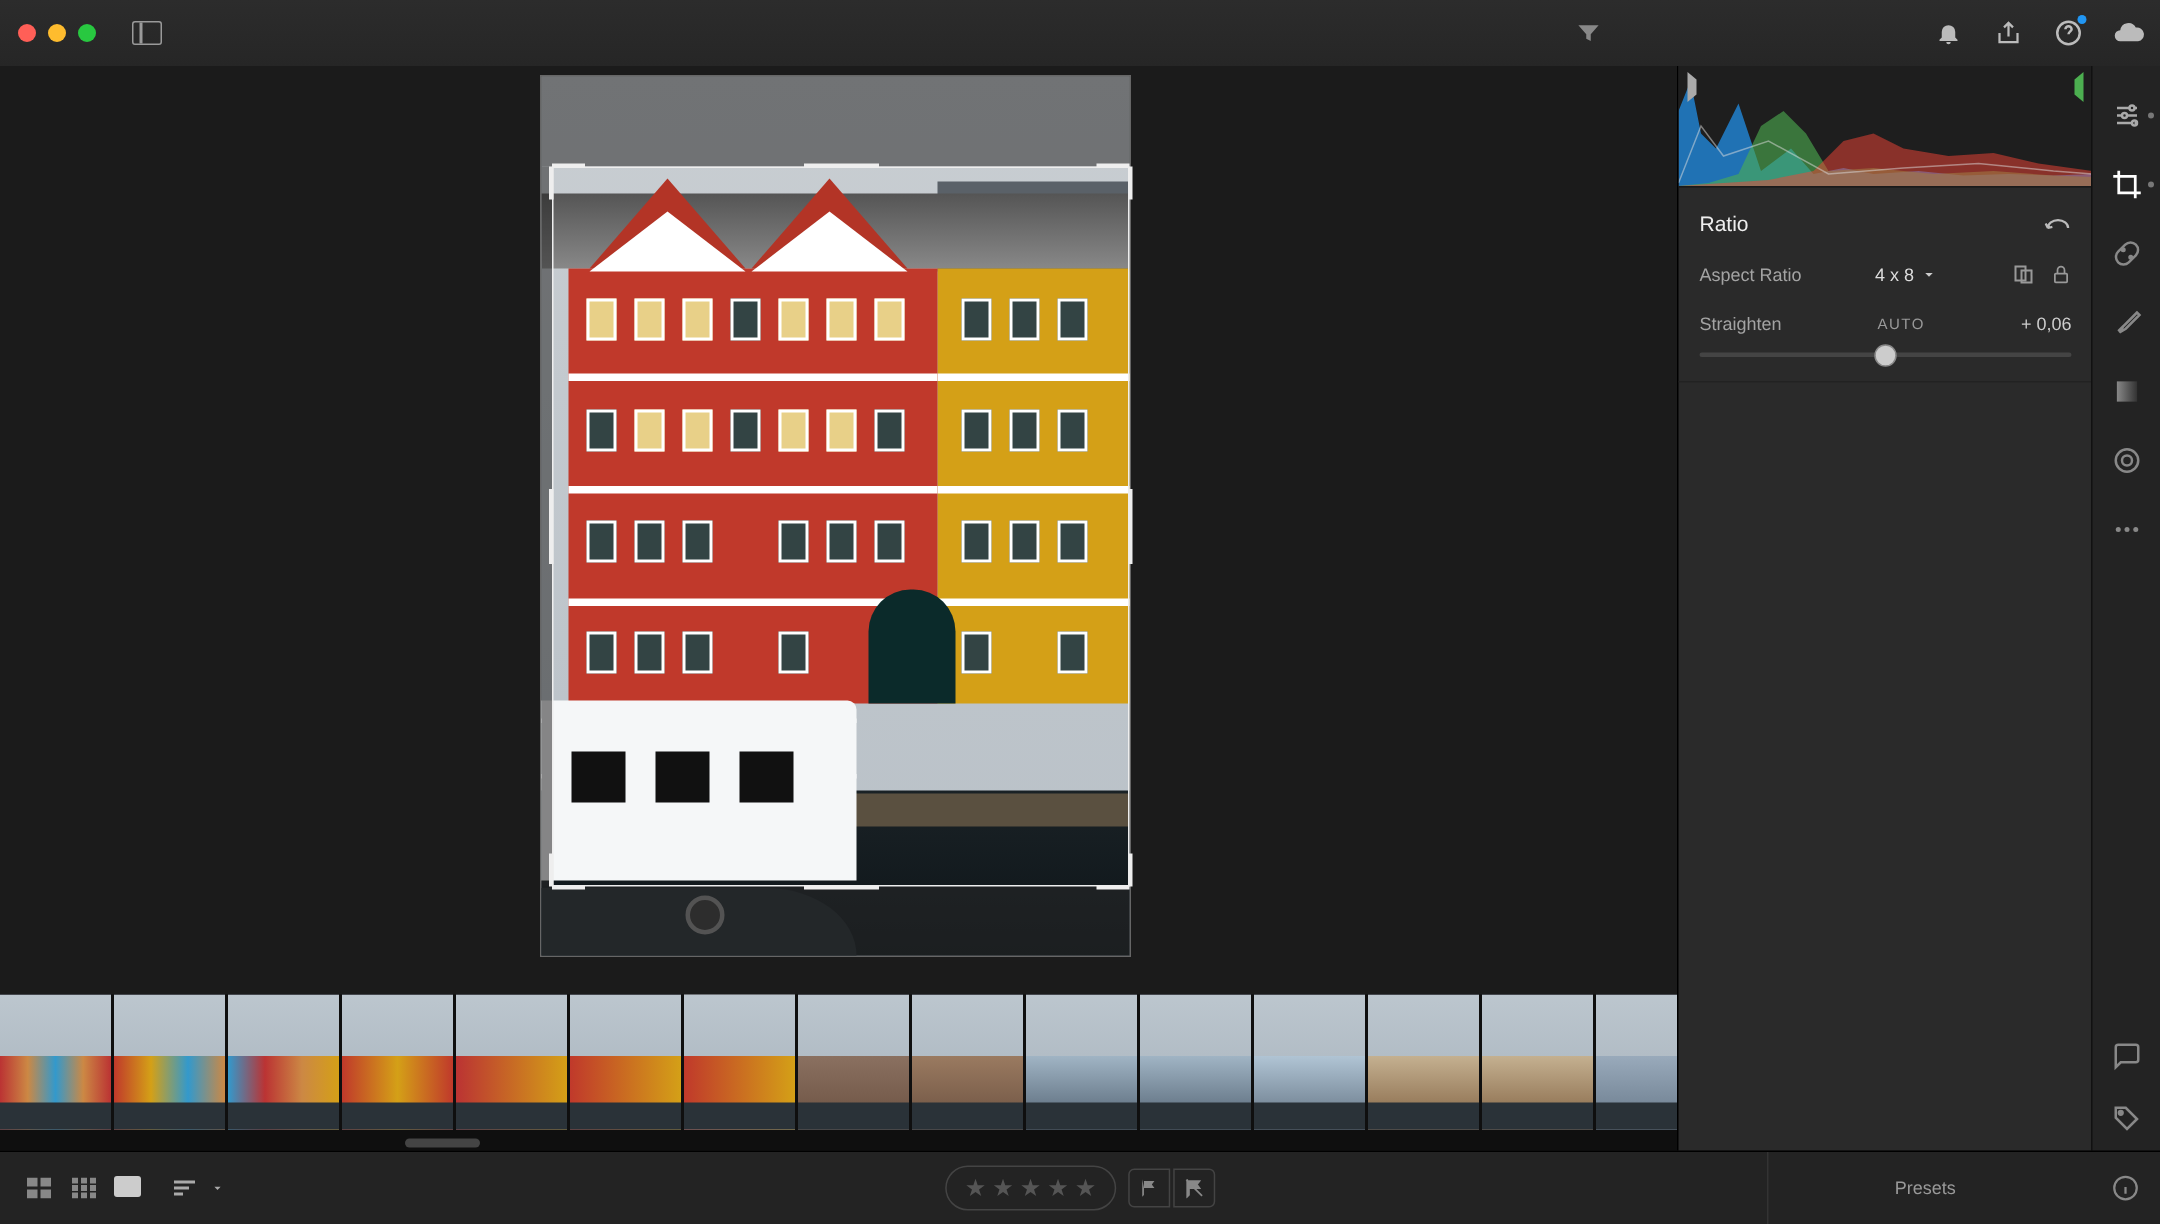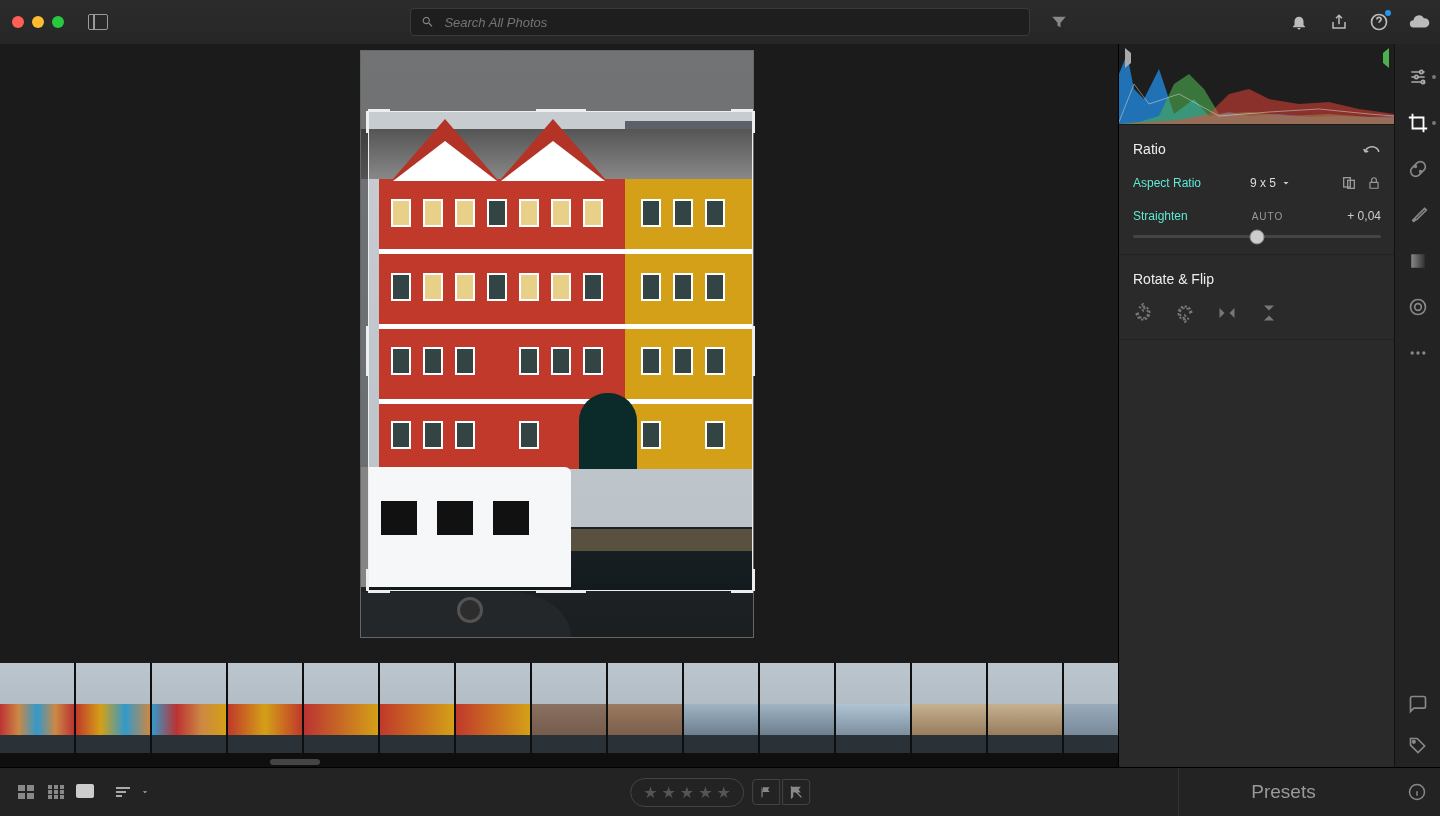--- a/index.html
+++ b/index.html
@@ -36,41 +36,41 @@
   .h-corner-v{width:3px;height:22px;}
   .h-side{width:50px;height:3px;}
   .h-side-v{width:3px;height:50px;}
   .histogram{height:80px;background:#1e1e1e;position:relative;border-bottom:1px solid #1a1a1a;overflow:hidden;}
   .clip{position:absolute;top:4px;width:10px;height:10px;}
   .clip-l{left:6px;border-left:6px solid #aaa;border-top:5px solid transparent;border-bottom:5px solid transparent;}
   .clip-r{right:6px;border-right:6px solid #4caf50;border-top:5px solid transparent;border-bottom:5px solid transparent;}
   .section{padding:16px 14px;border-bottom:1px solid #222;}
   .section-header{display:flex;align-items:center;justify-content:space-between;color:#eee;font-size:14px;font-weight:500;}
   .row{display:flex;align-items:center;justify-content:space-between;font-size:12px;color:#999;margin-top:18px;}
-  .row .label{color:#5eead4;}
+  .row .label{color:#a3a3a3;}
   .dd{color:#ddd;display:flex;align-items:center;gap:4px;}
   .slider-track{height:3px;background:#444;border-radius:2px;margin-top:12px;position:relative;}
   .slider-thumb{position:absolute;left:50%;top:50%;transform:translate(-50%,-50%);width:13px;height:13px;border-radius:50%;background:#ccc;border:1px solid #888;}
   .rf-icons{display:flex;gap:22px;margin-top:16px;color:#666;}
   .right-rail{position:absolute;top:44px;right:0;bottom:48px;width:45px;background:#232323;border-left:1px solid #111;display:flex;flex-direction:column;align-items:center;padding-top:10px;gap:0;}
   .rail-icon{width:45px;height:46px;display:flex;align-items:center;justify-content:center;color:#888;position:relative;}
   .rail-icon.active{color:#fff;}
   .rail-icon.edge-dot::after{content:"";position:absolute;right:4px;top:50%;transform:translateY(-50%);width:4px;height:4px;border-radius:50%;background:#777;}
   .rail-lower{position:absolute;bottom:12px;width:45px;display:flex;flex-direction:column;align-items:center;gap:22px;}
   .bottombar{position:absolute;left:0;right:0;bottom:0;height:48px;background:#232323;border-top:1px solid #000;display:flex;align-items:center;}
   .view-btns{display:flex;gap:10px;margin-left:16px;color:#888;}
   .view-btn{width:20px;height:16px;display:flex;align-items:center;justify-content:center;}
   .view-btn.single{background:#ccc;border-radius:2px;width:18px;height:14px;}
   .sort{margin-left:20px;display:flex;gap:8px;align-items:center;color:#999;}
   .center-tools{position:absolute;left:50%;transform:translateX(-50%);display:flex;align-items:center;gap:8px;}
   .star-pill{border:1px solid #444;border-radius:16px;padding:4px 12px;display:flex;gap:4px;color:#555;}
   .flag-btns{display:flex;gap:2px;}
   .flag-btn{width:26px;height:24px;border:1px solid #444;display:flex;align-items:center;justify-content:center;color:#888;}
   .pv-btns{position:absolute;right:52px;display:flex;width:210px;height:48px;}
-  .pv-btn{flex:1;display:flex;align-items:center;justify-content:center;color:#999;font-size:19px;border-left:1px solid #333;}
+  .pv-btn{flex:1;display:flex;align-items:center;justify-content:center;color:#999;font-size:12px;border-left:1px solid #333;}
   .info{position:absolute;right:14px;color:#888;}
   .sky{background:linear-gradient(#c9ced2,#b8c0c7);}
  
   .photo{position:absolute;inset:0;}
   .roof{position:absolute;left:0;right:0;top:78px;height:50px;background:linear-gradient(#555,#888);}
   
   .bld-red{position:absolute;left:18px;top:128px;width:246px;height:290px;background:#c0392b;}
   .gable{position:absolute;width:0;height:0;border-left:52px solid transparent;border-right:52px solid transparent;border-bottom:60px solid #b33426;top:68px;}
   .gable.g1{left:32px;}
   .gable.g2{left:140px;}
@@ -99,26 +99,20 @@
 </head>
 <body>
 
 <div class="titlebar">
   <div class="traffic">
     <span class="t-red"></span>
     <span class="t-yellow"></span>
     <span class="t-green"></span>
   </div>
   <div class="panel-icon"></div>
-  <div class="search-wrap">
-    <svg viewBox="0 0 24 24">
-        <path d="M15.5 14h-.79l-.28-.27a6.5 6.5 0 10-.7.7l.27.28v.79l5 5 1.5-1.5-5-5zm-6 0a4.5 4.5 0 110-9 4.5 4.5 0 010 9z"></path>
-      </svg>
-    <input placeholder="Search All Photos" style="">
-  </div>
   <div class="filter-icon">
     <svg width="18" height="18" viewBox="0 0 24 24" fill="#888">
         <path d="M3 5h18l-7 8v6l-4-2v-4z"></path>
       </svg>
   </div>
   <div class="right-top">
     <div class="ticon">
       <svg width="18" height="18" viewBox="0 0 24 24" fill="#bbb">
           <path d="M12 22a2 2 0 002-2h-4a2 2 0 002 2zm6-6V11a6 6 0 10-12 0v5l-2 2v1h16v-1l-2-2z"></path>
         </svg>
@@ -336,21 +330,21 @@
         <span>Ratio</span>
         <span>
           <svg width="18" height="14" viewBox="0 0 24 18" fill="none" stroke="#bbb" stroke-width="2">
               <path d="M3 13a9 7 0 0118 0M3 13l-2-4M3 13l4-1"></path>
             </svg>
         </span>
       </div>
       <div class="row">
         <span class="label">Aspect Ratio</span>
         <span class="dd">
-          <span>9 x 5</span>
+          <span>4 x 8</span>
           <svg width="12" height="12" viewBox="0 0 24 24" fill="#ccc">
               <path d="M7 10l5 5 5-5z"></path>
             </svg>
         </span>
         <span style="display:flex;gap:10px;">
           <span>
             <svg width="16" height="16" viewBox="0 0 24 24" fill="none" stroke="#999" stroke-width="2">
                 <rect x="4" y="4" width="10" height="14"></rect>
                 <rect x="10" y="8" width="10" height="12"></rect>
               </svg>
@@ -359,51 +353,24 @@
             <svg width="14" height="16" viewBox="0 0 24 24" fill="none" stroke="#999" stroke-width="2">
                 <rect x="5" y="11" width="14" height="10" rx="1"></rect>
                 <path d="M8 11V7a4 4 0 018 0v4"></path>
               </svg>
           </span>
         </span>
       </div>
       <div class="row">
         <span class="label">Straighten</span>
         <span style="font-size:10px;letter-spacing:1px;color:#999;">AUTO</span>
-        <span style="color:#ccc;">+ 0,04</span>
+        <span style="color:#ccc;">+ 0,06</span>
       </div>
       <div class="slider-track">
         <div class="slider-thumb"></div>
-      </div>
-    </div>
-    <div class="section">
-      <div class="section-header">
-        <span>Rotate &amp; Flip</span>
-      </div>
-      <div class="rf-icons">
-        <span>
-          <svg width="20" height="20" viewBox="0 0 24 24" fill="none" stroke="#777" stroke-width="2" stroke-dasharray="3 2">
-              <path d="M4 12a8 8 0 108-8V1L8 5l4 4V6a6 6 0 11-6 6z"></path>
-            </svg>
-        </span>
-        <span>
-          <svg width="20" height="20" viewBox="0 0 24 24" fill="none" stroke="#777" stroke-width="2" stroke-dasharray="3 2">
-              <path d="M20 12a8 8 0 10-8 8v3l4-4-4-4v3a6 6 0 116-6z"></path>
-            </svg>
-        </span>
-        <span>
-          <svg width="20" height="20" viewBox="0 0 24 24" fill="#777">
-              <path d="M11 3v18M3 6l6 6-6 6zM21 6l-6 6 6 6z"></path>
-            </svg>
-        </span>
-        <span>
-          <svg width="20" height="20" viewBox="0 0 24 24" fill="#777">
-              <path d="M3 11h18M6 3l6 6 6-6zM6 21l6-6 6 6z"></path>
-            </svg>
-        </span>
       </div>
     </div>
   </div>
 </div>
 
 <div class="right-rail">
   <div class="rail-icon edge-dot">
     <svg width="20" height="20" viewBox="0 0 24 24" fill="none" stroke="#aaa" stroke-width="2">
         <path d="M4 6h10M20 6h-2M4 12h4M20 12h-8M4 18h12M20 18h-2"></path>
         <circle cx="16" cy="6" r="2"></circle>

